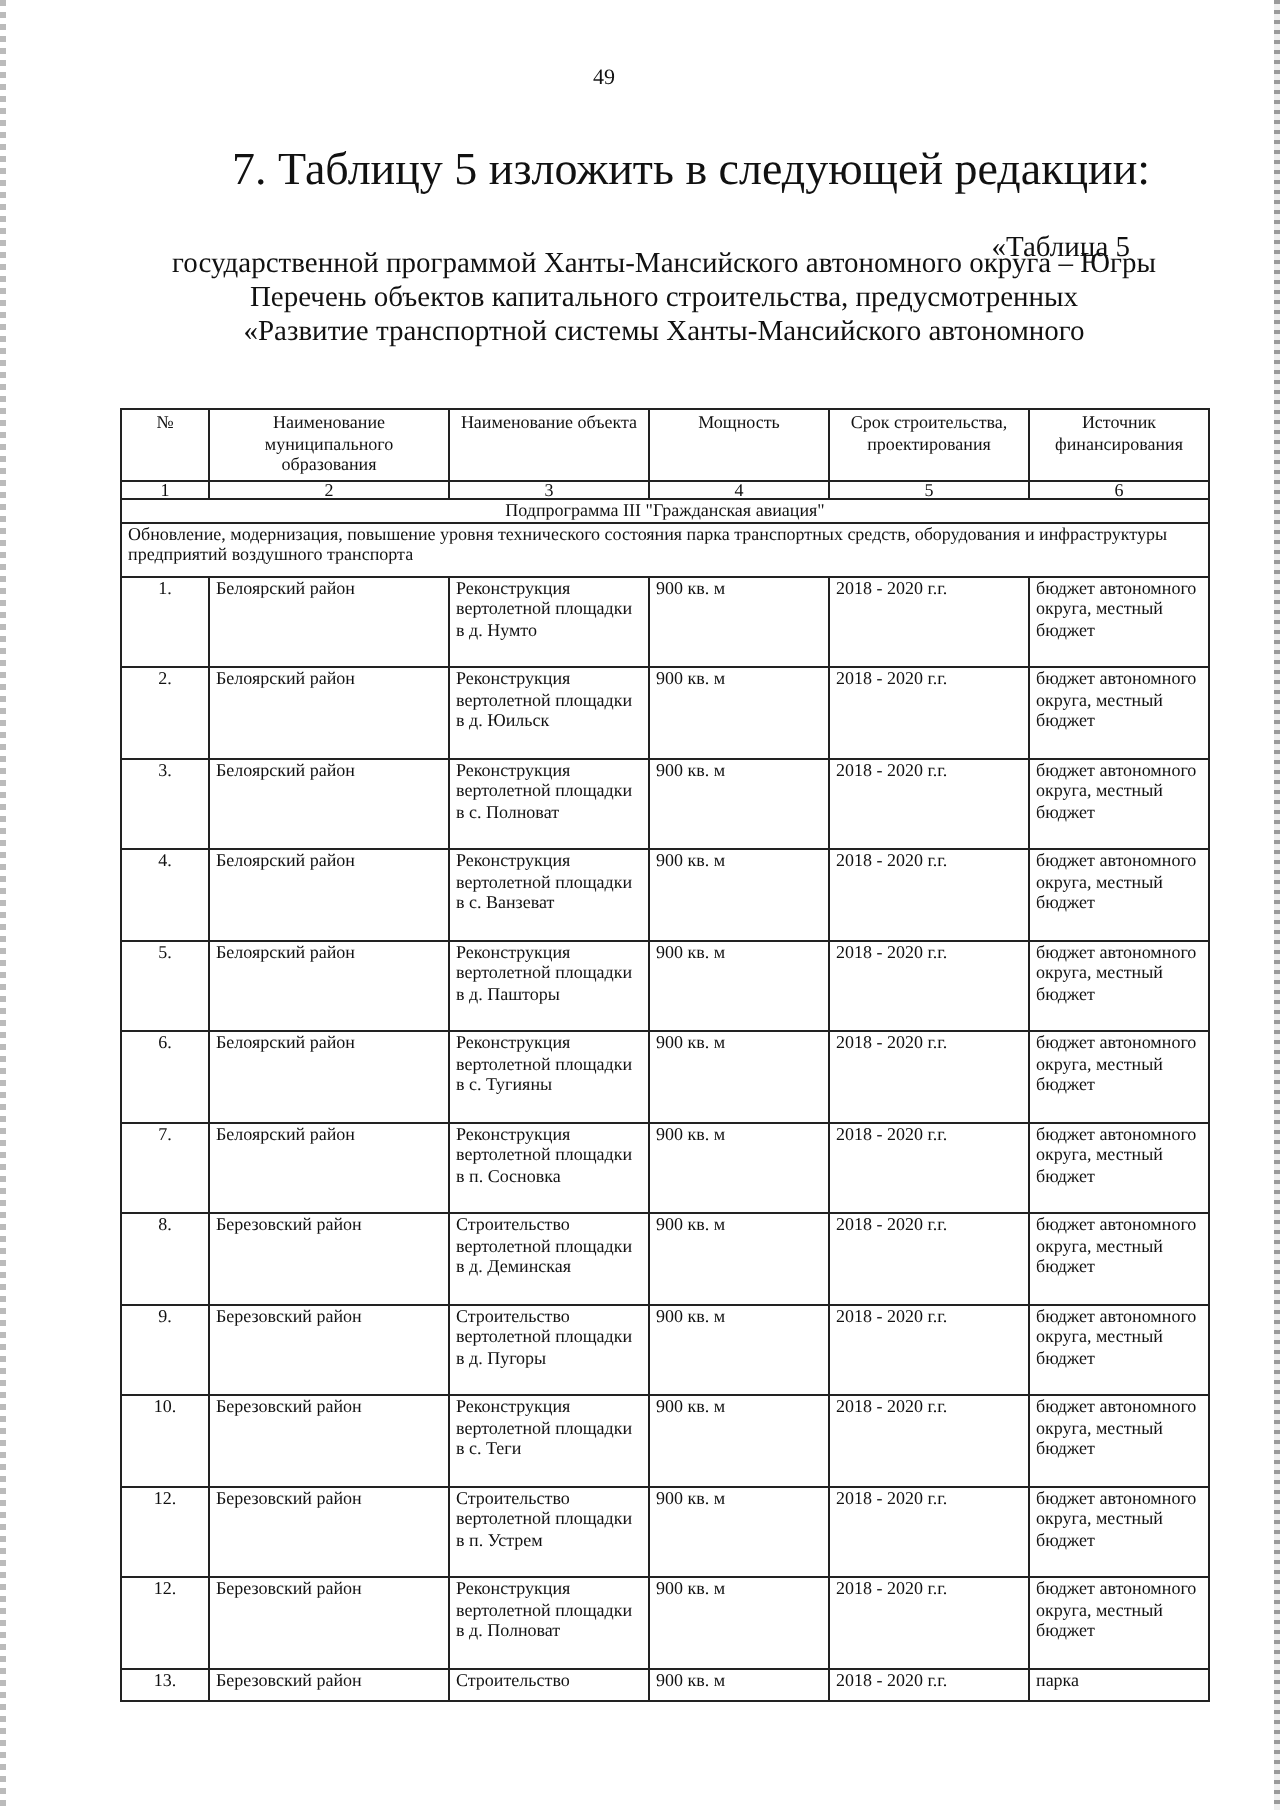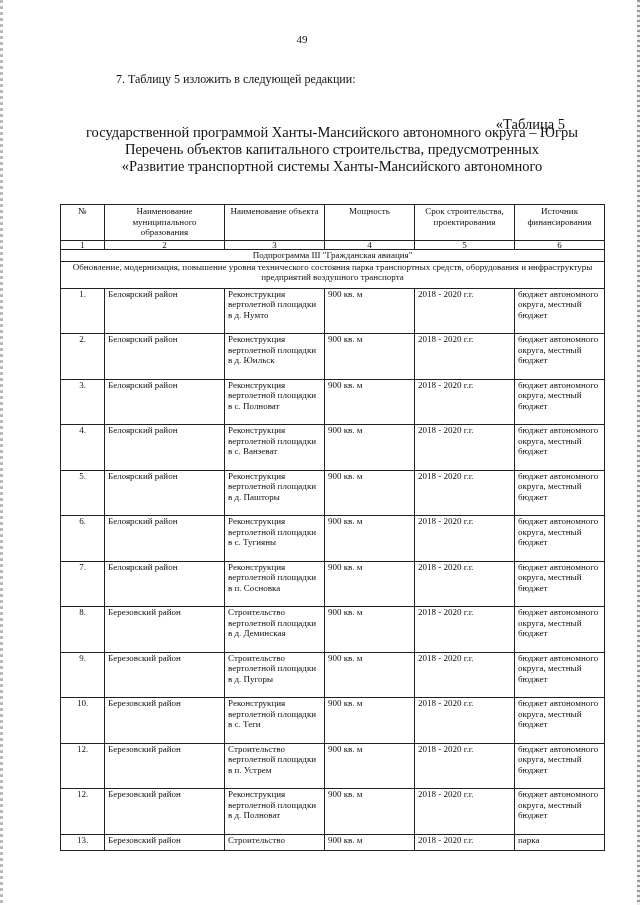--- a/index.html
+++ b/index.html
@@ -3,29 +3,29 @@
 <meta charset="utf-8">
 <style>
   html, body { margin:0; padding:0; }
   body { width:640px; height:905px; background:#ffffff; position:relative; overflow:hidden;
          font-family:"Liberation Serif", "DejaVu Serif", serif; color:#111; }
   .edge-l { position:absolute; left:0; top:0; width:3px; height:905px;
             background:repeating-linear-gradient(#bbb 0 3px, #fff 3px 6px); }
   .edge-r { position:absolute; right:0; top:0; width:3px; height:905px;
             background:repeating-linear-gradient(#999 0 2px, #eee 2px 5px); }
   .page-num { position:absolute; top:33px; left:0; width:604px; text-align:center; font-size:11px; }
-  .instruction { position:absolute; top:72px; left:116px; font-size:12px; }
+  .instruction { position:absolute; top:72px; left:116px; font-size:23px; }
   .table-label { position:absolute; top:116px; right:75px; font-size:14.5px; }
   .title { position:absolute; top:124px; left:60px; width:544px; text-align:center; font-size:14.5px; line-height:17px; }
   table { position:absolute; left:60px; top:204px; width:544px; border-collapse:collapse; table-layout:fixed; font-size:9px; line-height:10.5px; }
   td, th { border:1px solid #222; padding:0 3px; vertical-align:top; font-weight:normal; }
   th { text-align:center; height:34px; padding-top:1px; }
   .numrow td { text-align:center; height:7px; line-height:8px; font-size:9px; }
   .sub td { text-align:center; height:9px; }
-  .obj td { text-align:center; height:26px; }
+  .obj td { height:26px; }
   tr.data td { height:44.5px; }
   tr.data td.c1 { text-align:center; }
   tr.last td { height:15px; }
   .col1{width:44px}.col2{width:120px}.col3{width:100px}.col4{width:90px}.col5{width:100px}.col6{width:90px}
 </style>
 </head>
 <body>
 
 <div class="edge-l"></div>
 <div class="edge-r"></div>

